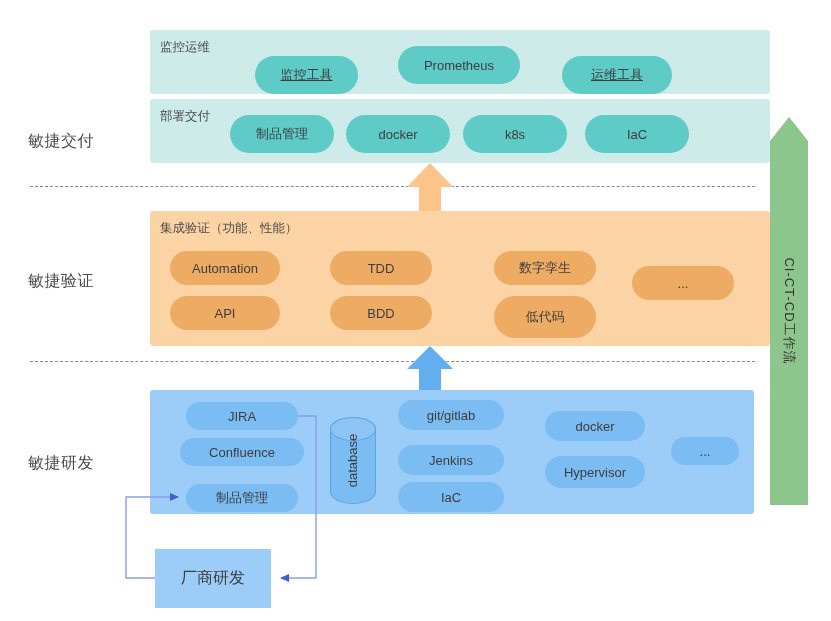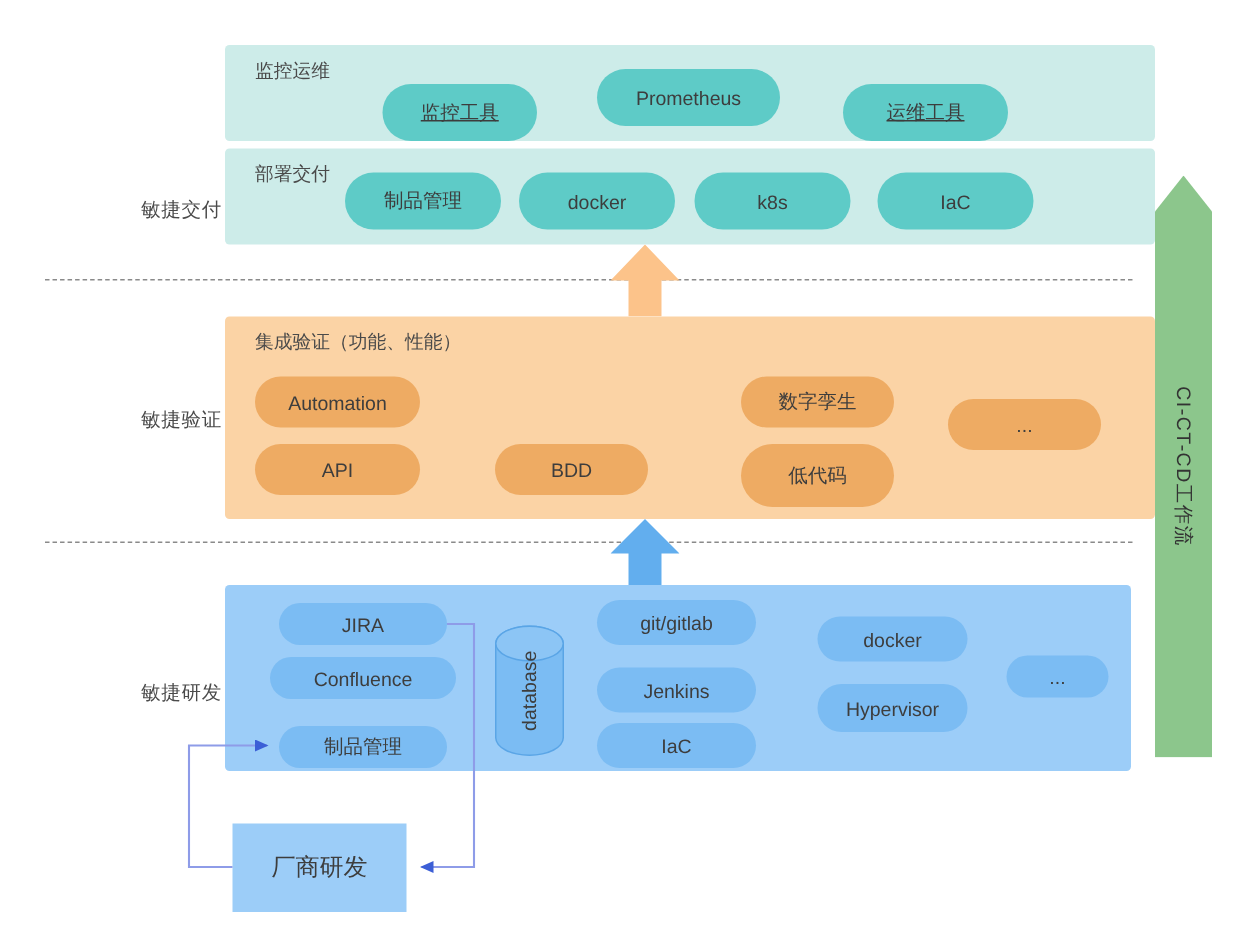--- a/index.html
+++ b/index.html
@@ -16,38 +16,38 @@
     position: relative;
     width: 831px;
     height: 621px;
     background: #ffffff;
     overflow: hidden;
   }
 
   
   .stage-label {
     position: absolute;
-    font-size: 13px;
+    font-size: 16px;
     color: #4a4a4a;
     letter-spacing: 0.5px;
     white-space: nowrap;
-    text-align: right;
+    text-align: left;
     width: 120px;
     left: 28px;
   }
 
   
   .band {
     position: absolute;
     border-radius: 3px;
     box-sizing: border-box;
   }
   .band-title {
     position: absolute;
-    left: 20px;
+    left: 10px;
     top: 9px;
     font-size: 12.5px;
     color: #4a4a4a;
     white-space: nowrap;
   }
   .band-teal  { background: #cdece9; }
   .band-orange{ background: #fbd3a5; }
   .band-blue  { background: #9ccdf8; }
 
   
@@ -185,20 +185,21 @@
     <svg width="46" height="48" viewBox="0 0 46 48" aria-hidden="true">
       <polygon points="23,0 46,24 34,24 34,48 12,48 12,24 0,24" fill="#fcc38a"></polygon>
     </svg>
   </div>
 
   <div class="band band-orange" style="left:150px; top:211px; width:620px; height:135px;">
     <div class="band-title">集成验证（功能、性能）</div>
   </div>
 
   <div class="pill pill-orange" style="left:170px; top:251px; width:110px; height:34px;">Automation</div>
+  <div class="pill pill-orange" style="left:330px; top:251px; width:102px; height:34px;">TDD</div>
   <div class="pill pill-orange" style="left:494px; top:251px; width:102px; height:34px;">数字孪生</div>
   <div class="pill pill-orange" style="left:632px; top:266px; width:102px; height:34px;">...</div>
 
   <div class="pill pill-orange" style="left:170px; top:296px; width:110px; height:34px;">API</div>
   <div class="pill pill-orange" style="left:330px; top:296px; width:102px; height:34px;">BDD</div>
   <div class="pill pill-orange" style="left:494px; top:296px; width:102px; height:42px;">低代码</div>
 
   <div class="dashed-sep" style="left:30px; top:361px; width:725px;"></div>
 
   <div class="up-arrow" style="left:407px; top:346px;">

